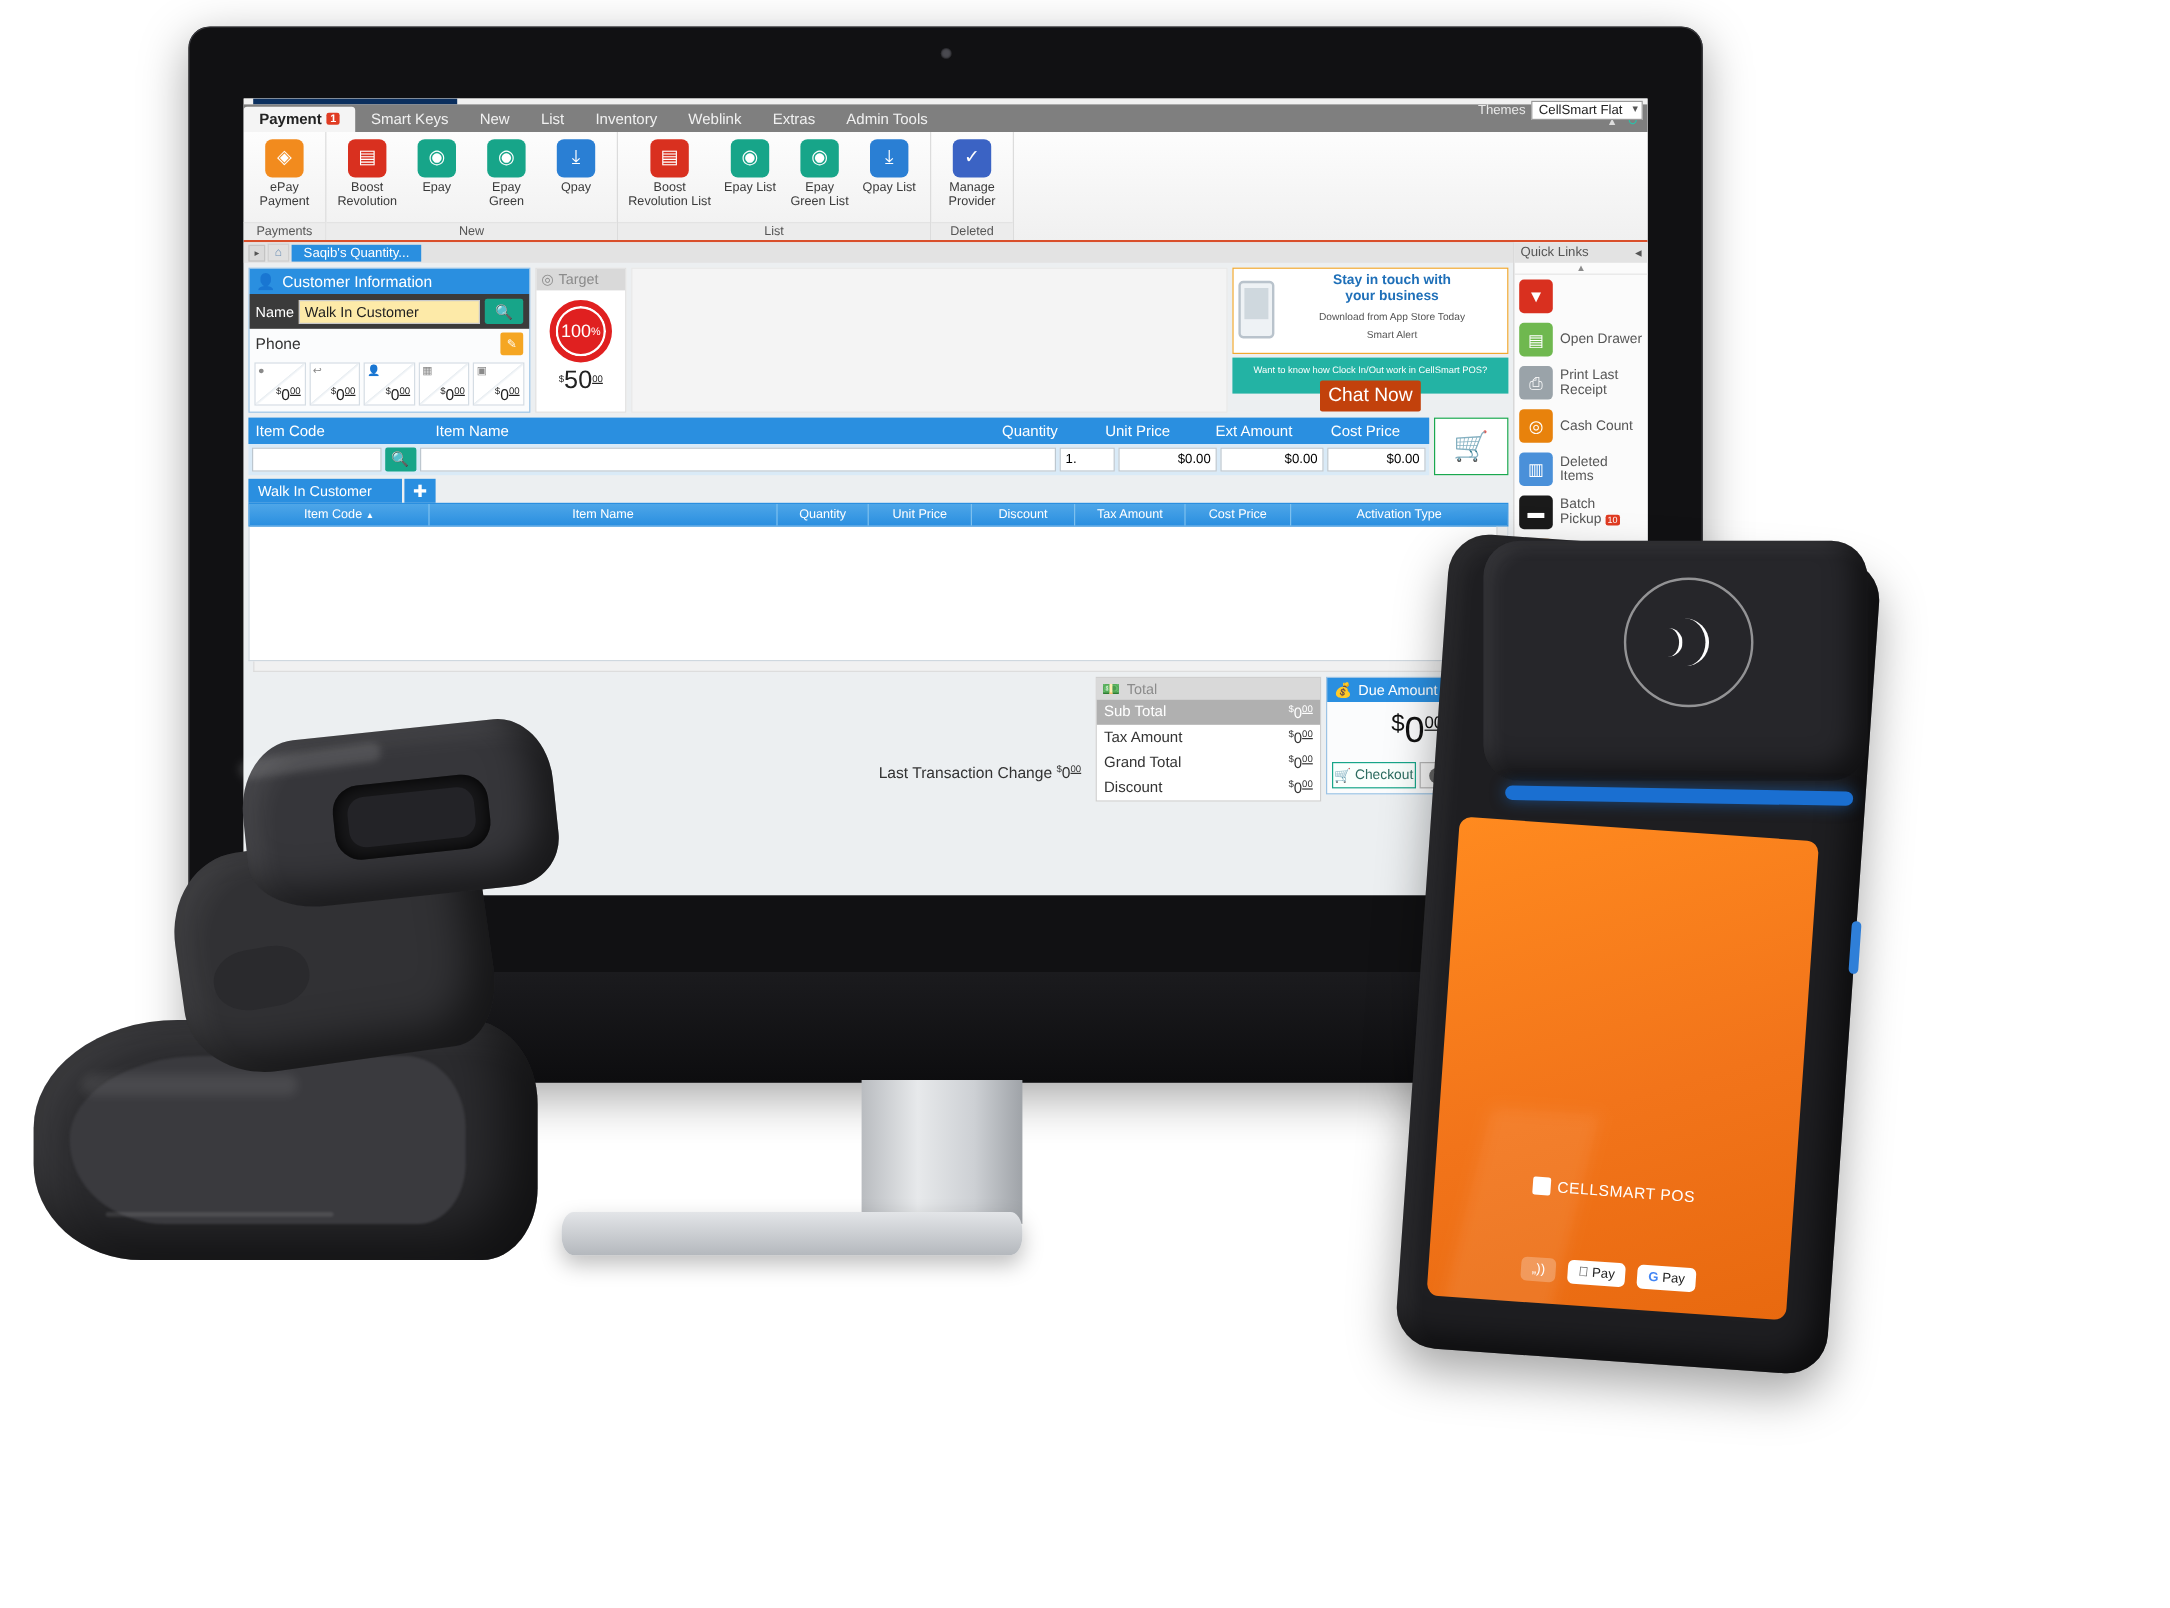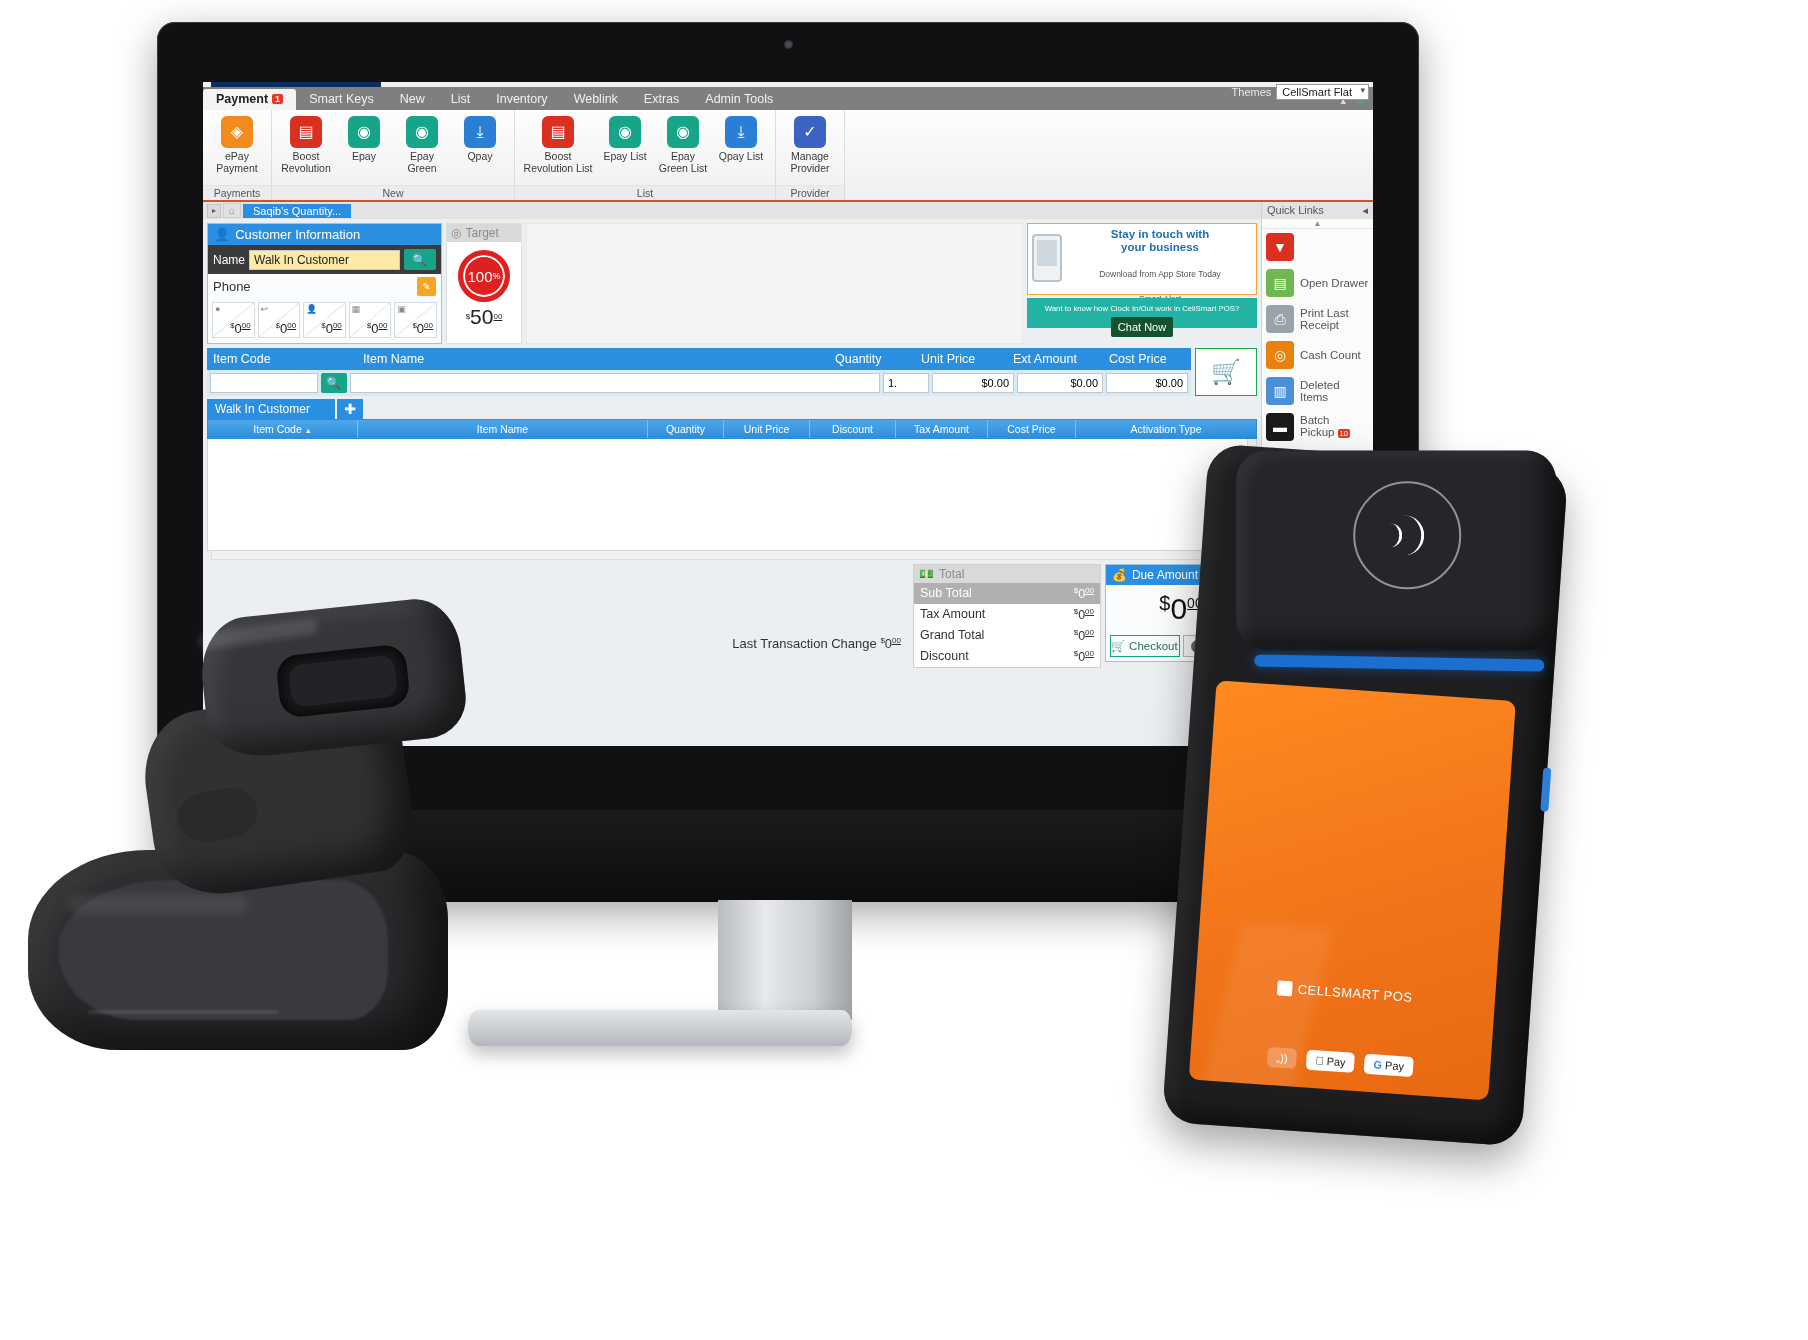--- a/index.html
+++ b/index.html
@@ -100,25 +100,25 @@
 
   .midfill{flex:1;background:#f4f4f4;border:1px solid #e8e8e8;}
   
   .promos{width:230px;display:flex;flex-direction:column;gap:3px;}
   .promo1{border:1px solid #f0a830;background:#fff;display:flex;padding:4px;gap:6px;height:72px;}
   .phone-img{width:30px;height:48px;border:2px solid #b9c3cc;border-radius:4px;background:#eef2f5;
      margin-top:6px;position:relative;}
   .phone-img::after{content:"";position:absolute;left:3px;top:4px;right:3px;height:26px;background:#cfd8de;}
   .promo-txt{flex:1;text-align:center;}
   .promo-txt b{color:#1e6fb8;font-size:11.5px;line-height:13px;display:block;}
-  .promo-txt small{font-size:8.5px;color:#555;display:block;margin-top:15px;line-height:10px;}
+  .promo-txt small{font-size:8.5px;color:#555;display:block;margin-top:5px;line-height:10px;}
   .promo2{background:#23b3a4;display:flex;align-items:center;height:30px;padding:2px;gap:4px;flex-direction:column;}
   .avatar{width:26px;height:26px;border-radius:3px;background:#6d5a4a;}
   .promo2 span{color:#fff;font-size:7.8px;line-height:9px;flex:1;}
-  .chatbtn{background:#14532d;color:#fff;font-size:11px;padding:4px 7px;border-radius:2px;white-space:nowrap;}
+  .chatbtn{background:#c2410c;color:#fff;font-size:16px;padding:4px 7px;border-radius:2px;white-space:nowrap;}
 
   
   .entrywrap{display:flex;padding:4px 4px 0;gap:4px;align-items:stretch;}
   .entry{flex:1;}
   .ehead{display:flex;background:#2a8fe0;color:#fff;font-size:12.5px;}
   .ehead div{padding:4px 6px;}
   .erow{display:flex;background:#d9eaf7;padding:3px;gap:3px;}
   .erow input{border:1px solid #bdc7cf;font-size:11px;padding:2px 4px;height:20px;background:#fff;}
   .cartbtn{width:62px;border:1px solid #1aa84f;background:#fff;display:flex;align-items:center;
      justify-content:center;font-size:24px;color:#1aa84f;}
@@ -310,21 +310,21 @@
             <div class="gname">List</div>
           </div>
 
           <div class="rgroup">
             <div class="items">
               <div class="rbtn">
                 <div class="ricon ic-ind">✓</div>
                 <span>Manage Provider</span>
               </div>
             </div>
-            <div class="gname">Provider</div>
+            <div class="gname">Deleted</div>
           </div>
 
           <div style="flex:1;border-right:none;"></div>
         </div>
 
         <div class="work">
           <div class="wmain">
 
             <div class="doctabs">
               <div class="dt-arrow">▸</div>

